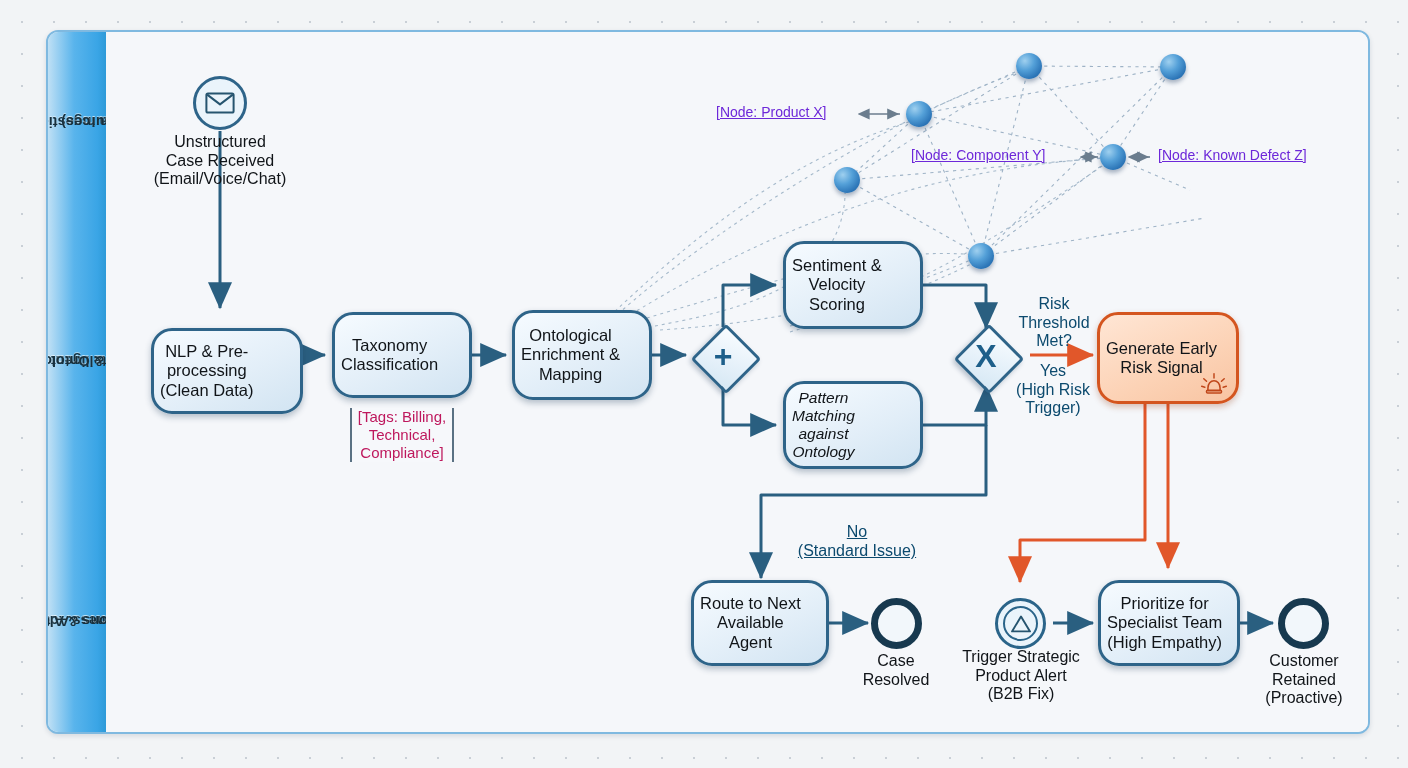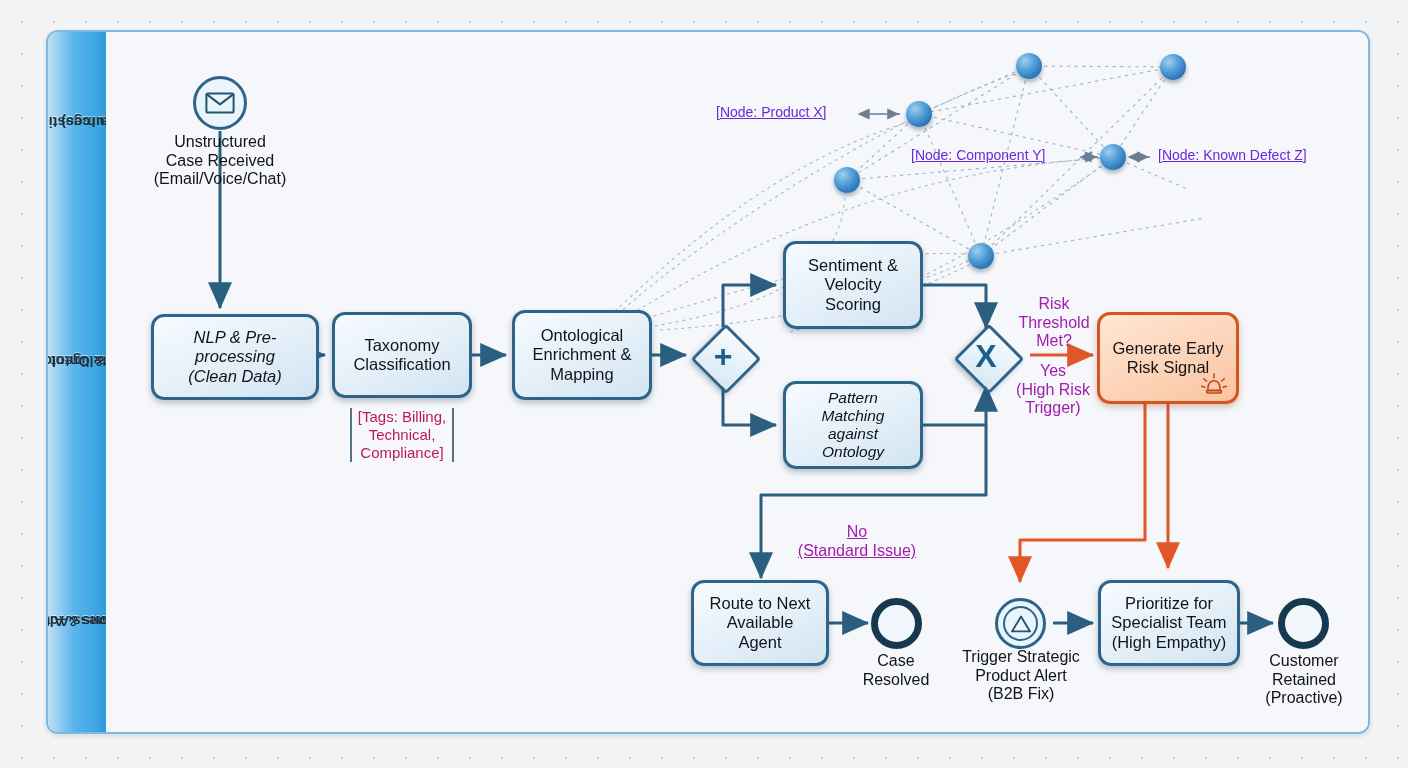--- a/index.html
+++ b/index.html
@@ -36,24 +36,24 @@
     white-space:nowrap;
     font-size:14.5px;font-weight:700;color:#17313f;
     text-align:center;line-height:1.22;
     text-shadow:0 1px 0 rgba(255,255,255,.45);
   }
   .lane-body{position:absolute;left:58px;top:0;right:0;height:100%;background:#f5f7fa;}
 
   
   .task{
     position:absolute;box-sizing:border-box;
-    border:3px solid #2e6489;border-radius:13px;
+    border:3px solid #2e6489;border-radius:21px;
     background:linear-gradient(155deg,#f6fbff 0%,#e2eef8 58%,#d2e4f2 100%);
     box-shadow:0 3px 6px rgba(25,55,85,.30);
-    display:flex;align-items:center;justify-content:center;text-align:center;
+    display:flex;align-items:center;justify-content:flex-start;text-align:center;
     font-size:16.5px;color:#101418;line-height:1.17;padding:12px 6px;
   }
   .task.orange{
     border-color:#d4551f;
     background:linear-gradient(155deg,#ffe6d5 0%,#fcd2b5 60%,#f8c4a2 100%);
     box-shadow:0 3px 6px rgba(150,60,20,.30);
   }
   .siren{position:absolute;right:8px;bottom:6px;width:28px;height:26px;}
 
   
@@ -89,21 +89,21 @@
   .annot{
     position:absolute;box-sizing:border-box;
     border-left:2px solid #5a7183;border-right:2px solid #5a7183;
     background:rgba(247,249,251,.6);
     display:flex;align-items:center;justify-content:center;text-align:center;
     font-size:15px;color:#be185d;line-height:1.2;padding:3px 5px;
   }
 
   
   .flow-label{
-    position:absolute;font-size:16px;color:#a21caf;line-height:1.17;text-align:center;
+    position:absolute;font-size:16px;color:#0c4a6e;line-height:1.17;text-align:center;
     white-space:nowrap;
   }
   .kg-label{
     position:absolute;font-size:14px;color:#6d28d9;white-space:nowrap;text-decoration:underline;
   }
   
   .kg-node{
     position:absolute;width:26px;height:26px;border-radius:50%;
     background:radial-gradient(circle at 34% 30%, #9fd0ef 0%, #54a0d8 38%, #2d76b8 72%, #1d5b96 100%);
     box-shadow:0 3px 4px rgba(20,50,90,.35);
@@ -237,21 +237,21 @@
       <rect x="1.4" y="1.4" width="27.2" height="19.2" rx="1.6" fill="none" stroke="#25546f" stroke-width="2"></rect>
       <path d="M2.2,2.6 L15,12.4 L27.8,2.6" fill="none" stroke="#25546f" stroke-width="2" stroke-linejoin="round"></path>
     </svg>
   </div>
   <div class="evt-label" style="left:120px;top:133px;width:200px;">
     <span>Unstructured</span><br>
     <span>Case Received</span><br>
     <span>(Email/Voice/Chat)</span>
   </div>
 
-  <div class="task" style="left:151px;top:314px;width:168px;height:86px;font-style:italic;">
+  <div class="task" style="left:151px;top:328px;width:152px;height:86px;">
     <div>
       <span>NLP &amp; Pre-</span><br>
       <span>processing</span><br>
       <span>(Clean Data)</span>
     </div>
   </div>
 
   <div class="task" style="left:332px;top:312px;width:140px;height:86px;">
     <div>
       <span>Taxonomy</span><br>

